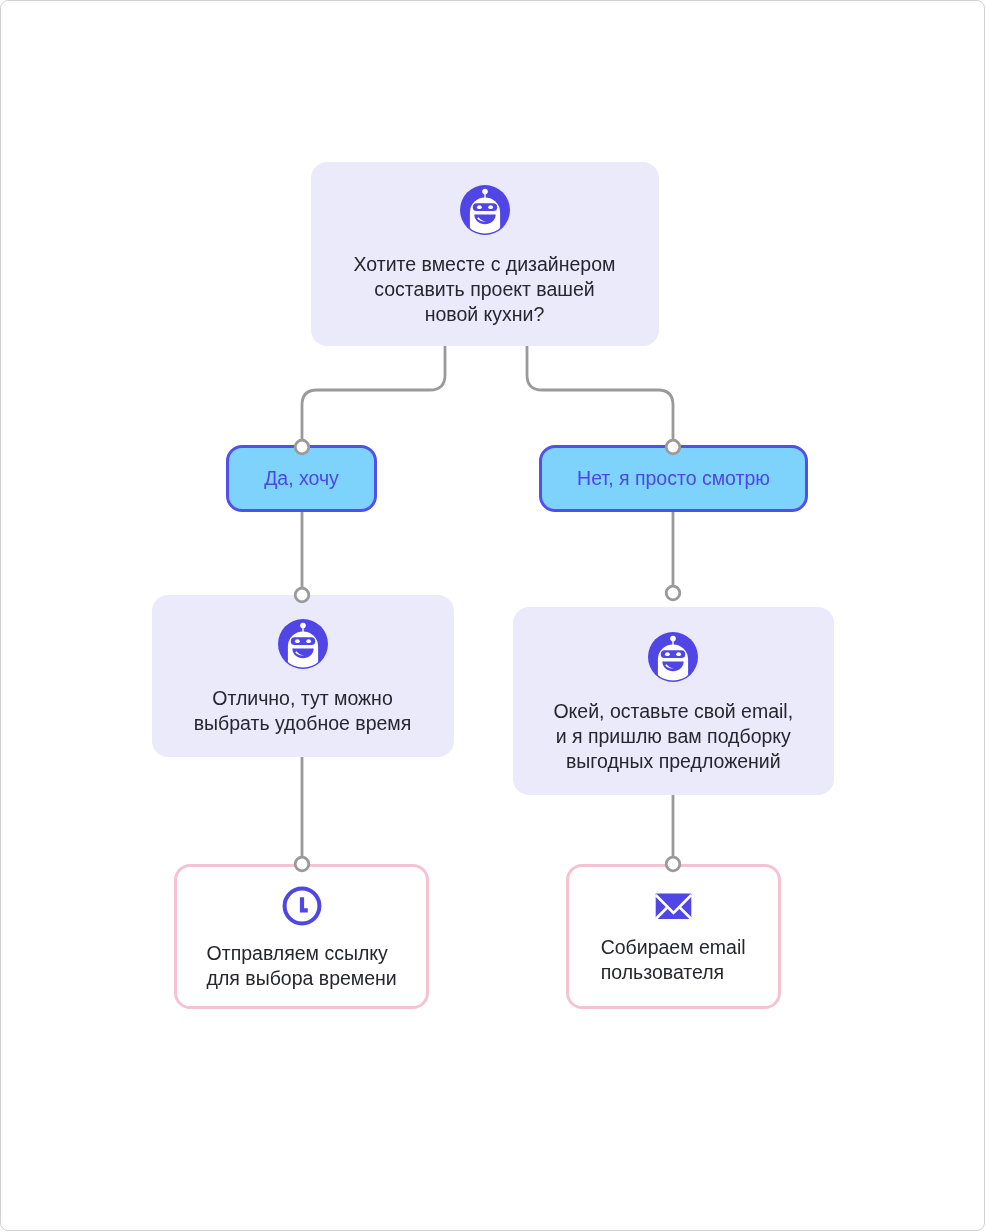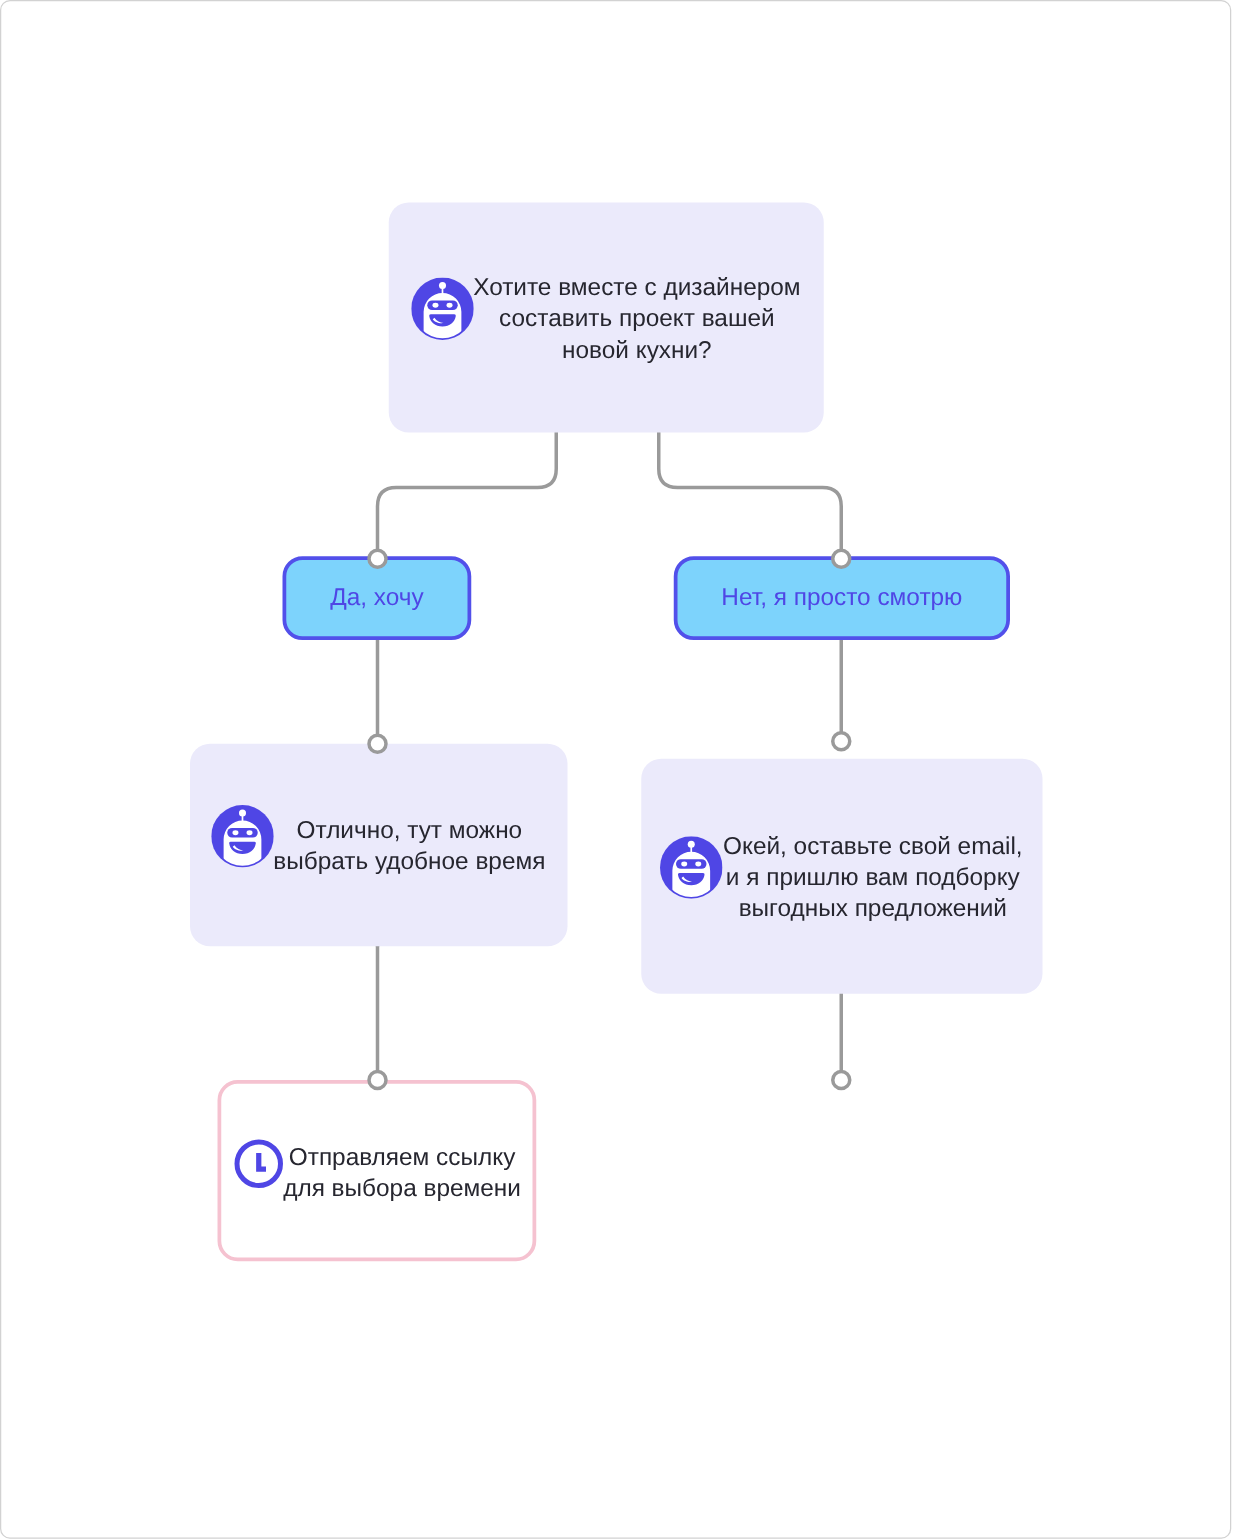--- a/index.html
+++ b/index.html
@@ -6,32 +6,32 @@
   html,body{margin:0;padding:0;}
   body{width:986px;height:1232px;background:#ffffff;
        font-family:"Liberation Sans",sans-serif;-webkit-font-smoothing:antialiased;}
 
   .frame{position:absolute;left:0;top:0;width:985px;height:1231px;background:#fff;
          border:1.4px solid #D2D2D2;border-radius:8px;box-sizing:border-box;overflow:hidden;}
   .canvas{position:absolute;left:-1px;top:-1px;width:986px;height:1232px;}
   svg.links{position:absolute;left:0;top:0;width:986px;height:1232px;overflow:visible;}
   svg.dots{z-index:5;}
 
-  .node{position:absolute;box-sizing:border-box;display:flex;flex-direction:row;
+  .node{position:absolute;box-sizing:border-box;display:flex;flex-direction:column;
         align-items:center;justify-content:center;}
 
   .msg{background:#EBEAFB;border-radius:16px;padding-top:3px;}
   .msg .txt{font-size:19.5px;line-height:25px;color:#26262F;text-align:center;white-space:pre-line;}
   .msg .ico{margin-bottom:17px;display:block;line-height:0;}
 
   .btn{background:#7dd3fc;border:3px solid #5250EA;border-radius:16px;}
   .btn .txt{font-size:19.5px;line-height:25px;color:#4F46E5;text-align:center;}
 
   .act{background:#ffffff;border:3px solid #F5C2D0;border-radius:16.2px;padding-top:5px;}
-  .act .txt{font-size:19.5px;line-height:25px;color:#26262F;text-align:center;white-space:pre-line;}
+  .act .txt{font-size:19.5px;line-height:25px;color:#26262F;text-align:left;white-space:pre-line;}
   .act .ico{margin-bottom:15px;display:block;line-height:0;}
 </style>
 </head>
 <body>
 
 <div class="frame">
   <div class="canvas">
 
     <svg class="links" viewBox="0 0 986 1232">
       <g fill="none" stroke="#9A9A9A" stroke-width="2.8" stroke-linecap="round">
@@ -132,20 +132,31 @@
       <span class="ico">
         <svg width="40" height="40" viewBox="0 0 40 40">
           <circle cx="20" cy="20" r="17.4" fill="none" stroke="#4F46E5" stroke-width="4"></circle>
           <path d="M20 11.3 L20 24.3 L25.8 24.3" fill="none" stroke="#4F46E5" stroke-width="4.2" stroke-linecap="butt" stroke-linejoin="miter"></path>
         </svg>
       </span>
       <div class="txt">Отправляем ссылку
 для выбора времени</div>
     </div>
 
+    <div class="node act" style="left:565.7px;top:863.7px;width:214.9px;height:145.6px;">
+      <span class="ico">
+        <svg width="37" height="26.6" viewBox="0 0 36 26">
+          <path d="M0.6 0.6h34.8v24.8H0.6z" fill="#4F46E5"></path>
+          <path d="M0.6 2.0 L18 19.4 L35.4 2.0" fill="none" stroke="#fff" stroke-width="2.6"></path>
+          <path d="M0.6 25.4 L12.6 13.4 M35.4 25.4 L23.4 13.4" fill="none" stroke="#fff" stroke-width="2.6"></path>
+        </svg>
+      </span>
+      <div class="txt">Собираем email
+пользователя</div>
+    </div>
 
     <svg class="links dots" viewBox="0 0 986 1232">
       <g fill="#ffffff" stroke="#9A9A9A" stroke-width="2.8">
         <circle cx="302" cy="447" r="6.8"></circle>
         <circle cx="673" cy="447" r="6.8"></circle>
         <circle cx="302" cy="595" r="6.8"></circle>
         <circle cx="673" cy="593" r="6.8"></circle>
         <circle cx="302" cy="864" r="6.8"></circle>
         <circle cx="673" cy="864" r="6.8"></circle>
       </g>

